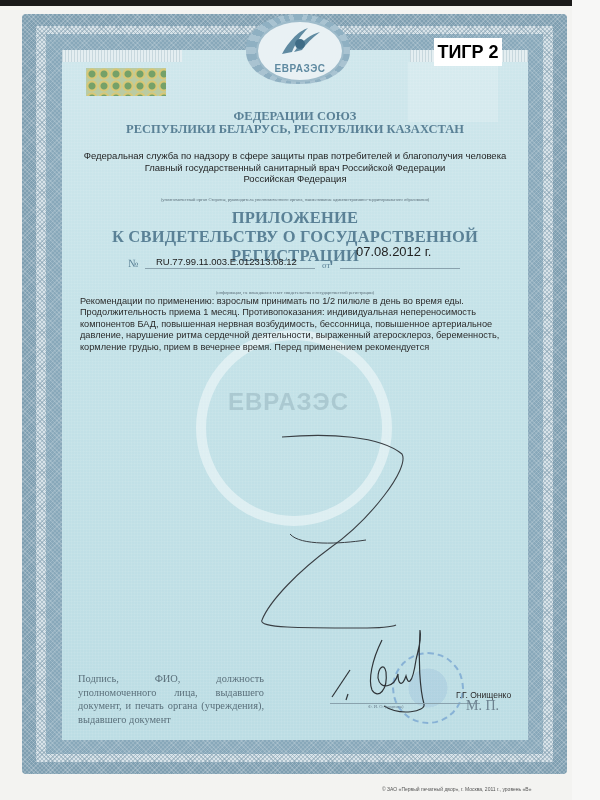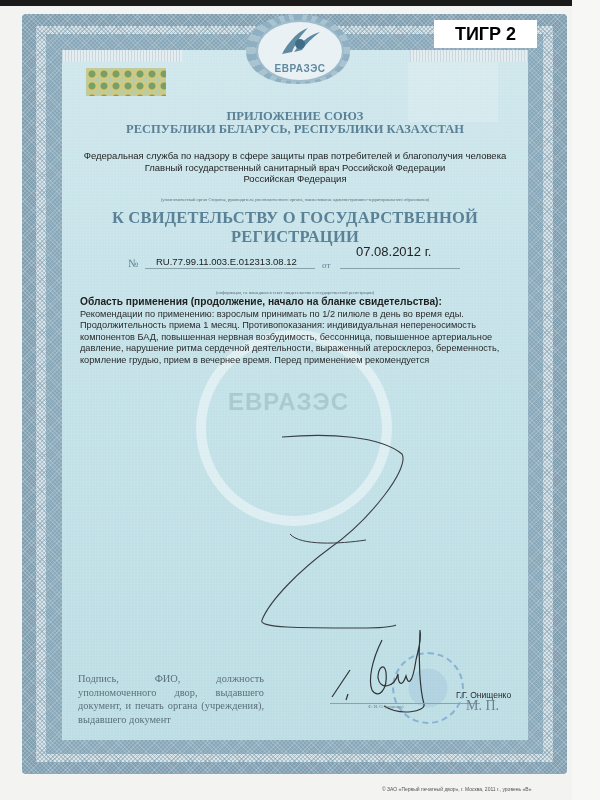--- a/index.html
+++ b/index.html
@@ -64,21 +64,21 @@
   }
   .emblem {
     position: absolute; left: 256px; top: 20px; width: 84px; height: 58px;
     border-radius: 50%; background: #e9f1f4; border: 2px solid #9fbccb;
     display: flex; flex-direction: column; align-items: center; justify-content: flex-end;
   }
   .emblem svg { position: absolute; left: 20px; top: 4px; }
   .emblem-text { font-weight: bold; font-size: 10px; color: #5f8aa1; letter-spacing: 0.5px; margin-bottom: 6px; position: relative; }
 
   .tag-box {
-    position: absolute; left: 434px; top: 20px; width: 103px; height: 28px; background: #fff;
+    position: absolute; left: 434px; top: 38px; width: 68px; height: 28px; background: #fff;
     font-weight: bold; font-size: 18px; color: #000; display: flex; align-items: center; justify-content: center;
   }
 
   .serif { font-family: "Liberation Serif", serif; }
   .center { position: absolute; left: 62px; width: 466px; text-align: center; }
   .h-union { top: 110px; font-size: 12.5px; font-weight: bold; color: #5a8196; line-height: 13px; }
   .h-agency { top: 150px; font-size: 9.5px; color: #1e1e1e; line-height: 11.5px; }
   .tiny { font-size: 4.5px; color: #5a6d78; }
   .h-title { top: 208px; font-size: 16.5px; font-weight: bold; color: #5a8196; line-height: 19px; letter-spacing: 0.2px; }
   .reg-label { position: absolute; color: #5a8196; font-family: "Liberation Serif", serif; font-size: 11px; }
@@ -132,47 +132,47 @@
     <path d="M4 28 C14 10, 24 4, 30 2 C24 8, 18 16, 14 26" fill="#5f8aa1"></path>
     <path d="M16 26 C24 14, 34 8, 42 6 C34 12, 28 18, 24 24" fill="#5f8aa1"></path>
     <circle cx="22" cy="18" r="5" fill="#3f6c86"></circle>
   </svg>
   <span class="emblem-text">ЕВРАЗЭС</span>
 </div>
 
 <div class="tag-box">ТИГР 2</div>
 
 <div class="center serif h-union">
-  <div>ПРИЛОЖЕНИЕ СОЮЗ</div>
+  <div>ФЕДЕРАЦИИ СОЮЗ</div>
   <div>РЕСПУБЛИКИ БЕЛАРУСЬ, РЕСПУБЛИКИ КАЗАХСТАН</div>
 </div>
 
 <div class="center h-agency">
   <div>Федеральная служба по надзору в сфере защиты прав потребителей и благополучия человека</div>
   <div>Главный государственный санитарный врач Российской Федерации</div>
   <div>Российская Федерация</div>
 </div>
 
 <div class="center serif tiny" style="top:197px;">(уполномоченный орган Стороны, руководитель уполномоченного органа, наименование административно-территориального образования)</div>
 
 <div class="center serif h-title">
+  <div>ПРИЛОЖЕНИЕ</div>
   <div>К СВИДЕТЕЛЬСТВУ О ГОСУДАРСТВЕННОЙ РЕГИСТРАЦИИ</div>
 </div>
 
 <span class="reg-label" style="left:128px;top:257px;">№</span>
 <div class="reg-line" style="left:145px;top:268px;width:170px;"></div>
 <span style="position:absolute;left:156px;top:256px;font-size:9.5px;color:#222;">RU.77.99.11.003.E.012313.08.12</span>
 <span class="reg-label" style="left:322px;top:260px;font-size:9px;">от</span>
 <div class="reg-line" style="left:340px;top:268px;width:120px;"></div>
 <span style="position:absolute;left:356px;top:244px;font-size:13px;color:#222;">07.08.2012 г.</span>
 
 <div class="center serif tiny" style="top:290px;">(информация, не вошедшая в текст свидетельства о государственной регистрации)</div>
 
 <div class="body-wrap">
-  <div class="body-heading">Область применения (продолжение, начало на бланке свидетельства):</div>
   <div class="body-text">
     <div>Рекомендации по применению: взрослым принимать по 1/2 пилюле в день во время еды.</div>
     <div>Продолжительность приема 1 месяц. Противопоказания: индивидуальная непереносимость</div>
     <div>компонентов БАД, повышенная нервная возбудимость, бессонница, повышенное артериальное</div>
     <div>давление, нарушение ритма сердечной деятельности, выраженный атеросклероз, беременность,</div>
     <div>кормление грудью, прием в вечернее время. Перед применением рекомендуется</div>
   </div>
 </div>
 
 <div class="stamp"></div>
@@ -180,19 +180,19 @@
 <svg class="sig" width="600" height="800">
   <path d="M282 437 C330 433, 380 436, 402 454 C410 468, 370 520, 330 548 C300 570, 270 600, 262 620 C258 628, 300 628, 360 628 C385 628, 392 627, 396 625" fill="none" stroke="#3a3f44" stroke-width="1.1"></path>
   <path d="M290 534 C300 546, 340 544, 366 540" fill="none" stroke="#3a3f44" stroke-width="1"></path>
 </svg>
 <svg class="sig" width="600" height="800">
   <path d="M332 697 L350 670" fill="none" stroke="#2f3438" stroke-width="1.2"></path>
   <path d="M346 700 L348 694" fill="none" stroke="#2f3438" stroke-width="1.2"></path>
   <path d="M382 640 C372 660, 368 680, 372 690 C378 700, 388 690, 386 672 C384 662, 378 668, 378 678 C380 690, 394 688, 398 674 C398 684, 402 688, 406 676 C408 684, 412 686, 416 660 C418 650, 422 640, 420 630 C418 660, 420 690, 424 704 C426 712, 400 716, 384 706" fill="none" stroke="#2f3438" stroke-width="1.2"></path>
 </svg>
 
-<div class="sig-caption serif">Подпись, ФИО, должность уполномоченного двор, выдавшего документ, и печать органа (учреждения), выдавшего документ</div>
+<div class="sig-caption serif">Подпись, ФИО, должность уполномоченного лица, выдавшего документ, и печать органа (учреждения), выдавшего документ</div>
 <div class="sig-name">Г.Г. Онищенко</div>
 <div class="sig-line"></div>
 <div class="sig-under serif">Ф. И. О. (подпись)</div>
 <div class="mp serif">М. П.</div>
 
 <div class="footer">© ЗАО «Первый печатный двор», г. Москва, 2011 г., уровень «В»</div>
 
 </body></html>

